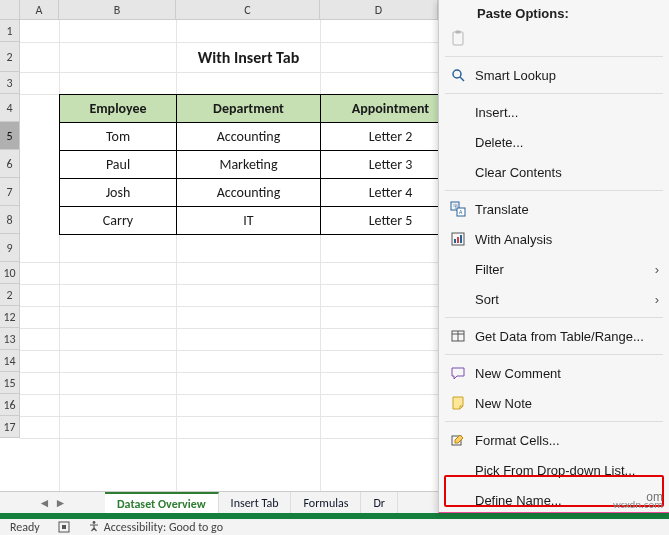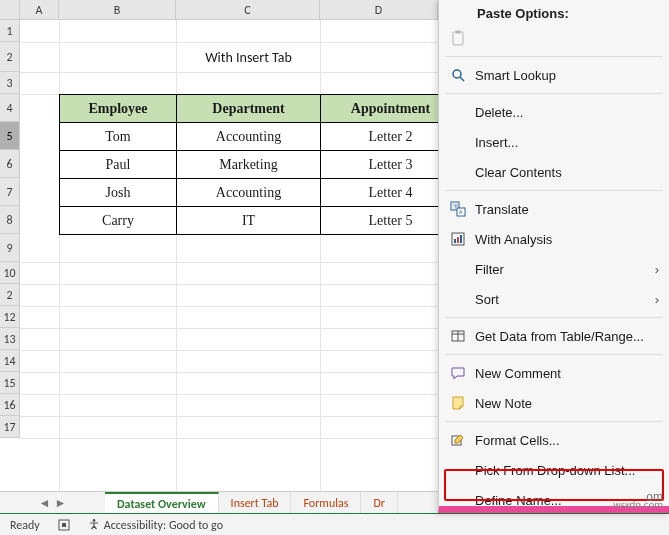--- a/index.html
+++ b/index.html
@@ -38,23 +38,23 @@
   .grid {
     position:absolute; top:20px; left:20px; right:0; bottom:44px;
     background:#fff;
   }
   .gridlines div.r { position:absolute; left:0; right:0; height:1px; background:#e5e5e5; }
   .gridlines div.c { position:absolute; top:0; bottom:0; width:1px; background:#e5e5e5; }
 
   .title-cell {
     position:absolute;
     display:flex; align-items:center; justify-content:center;
-    font-weight:normal; font-size:14px;
-  }
-  .tbl { position:absolute; border-collapse:collapse;font-family:Liberation Serif, serif; }
+    font-weight:bold; font-size:16px;
+  }
+  .tbl { position:absolute; border-collapse:collapse; }
   .tbl th, .tbl td {
     border:1px solid #000;
     text-align:center;
     vertical-align:middle;
     font-size:14px;
     padding:0 4px;
   }
   .tbl th {
     background:#c6e0b4;
     font-weight:bold;
@@ -62,34 +62,34 @@
   .tbl td.selcell {
     outline:2px solid #2e7d32; outline-offset:-2px;
   }
   .tabstrip {
     position:absolute; left:0; right:0; bottom:22px; height:22px;
     background:#f3f3f3; display:flex; align-items:stretch; border-top:1px solid #ccc;
     font-size:12px;
   }
   .tabbtns { width:105px; display:flex; align-items:center; justify-content:center; gap:4px; color:#777;}
   .tab {
-    padding:0 12px; display:flex; align-items:center; border-right:1px solid #ddd; color:#c2410c; cursor:pointer;
+    padding:0 12px; display:flex; align-items:center; border-right:1px solid #ddd; color:#0f172a; cursor:pointer;
   }
   .tab.active {
     background:#fff; border-top:2px solid #2e7d32; font-weight:600; color:#2e7d32;
   }
   .statusbar {
     position:absolute; left:0; right:0; bottom:0; height:22px;
-    background:#f3f3f3; border-top:1px solid #15803d;
+    background:#f3f3f3; border-top:6px solid #15803d;
     display:flex; align-items:center; padding:0 10px; font-size:12px; color:#444; gap:18px;
   }
 
   .context-menu {
     position:absolute; top:0; right:0; width:231px; height:513px;
-    background:#f6f6f6; border-left:1px solid #ccc; border-bottom:7px solid #ec4899;
+    background:#f6f6f6; border-left:1px solid #ccc; border-bottom:1px solid #ec4899;
     box-shadow:-2px 2px 6px rgba(0,0,0,0.15);
     font-family:"Segoe UI", Arial, sans-serif; font-size:13px;
   }
   .menu-heading {
     padding:6px 10px 2px 38px; font-weight:600; color:#222;
   }
   .menu-item {
     display:flex; align-items:center; height:30px; padding:0 10px 0 8px; position:relative;
     color:#1a1a1a; cursor:default;
   }
@@ -238,25 +238,25 @@
       <svg width="16" height="16" viewBox="0 0 16 16">
           <circle cx="7" cy="7" r="4" fill="none" stroke="#2a6099" stroke-width="1.5"></circle>
           <line x1="10" y1="10" x2="14" y2="14" stroke="#2a6099" stroke-width="1.5"></line>
         </svg>
     </span>
     <span>Smart Lookup</span>
   </div>
   <div class="menu-sep"></div>
   <div class="menu-item">
     <span class="ic"></span>
+      <span>Insert...</span>
+  </div>
+  <div class="menu-item">
+    <span class="ic"></span>
       <span>Delete...</span>
-  </div>
-  <div class="menu-item">
-    <span class="ic"></span>
-      <span>Insert...</span>
   </div>
   <div class="menu-item">
     <span class="ic"></span>
       <span>Clear Contents</span>
   </div>
   <div class="menu-sep"></div>
   <div class="menu-item">
     <span class="ic">
       <svg width="16" height="16" viewBox="0 0 16 16">
           <rect x="1" y="1" width="8" height="8" fill="none" stroke="#2a6099"></rect>

